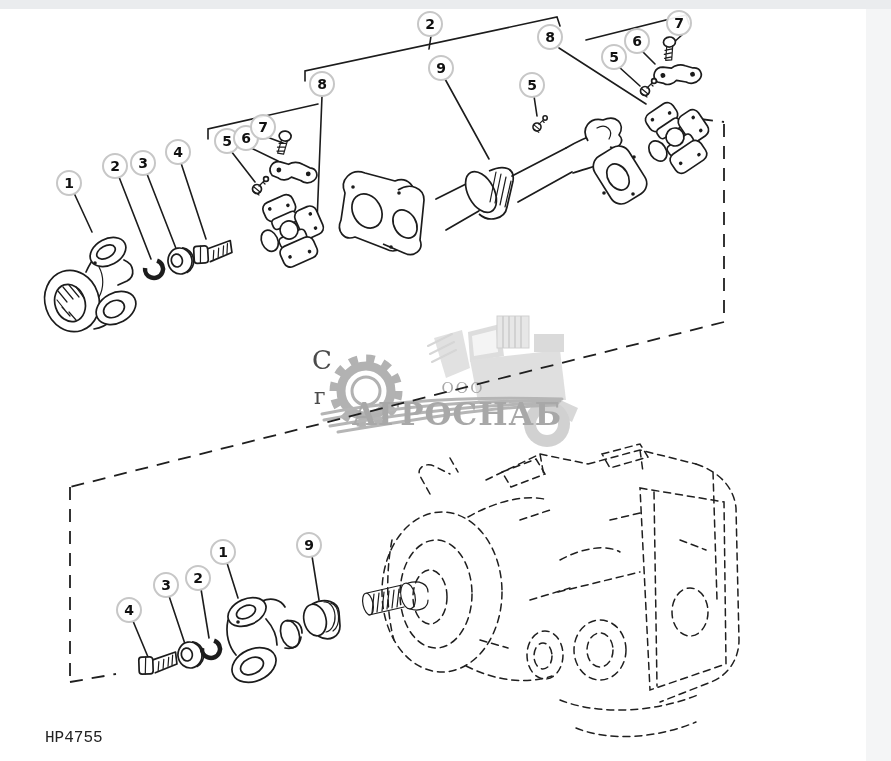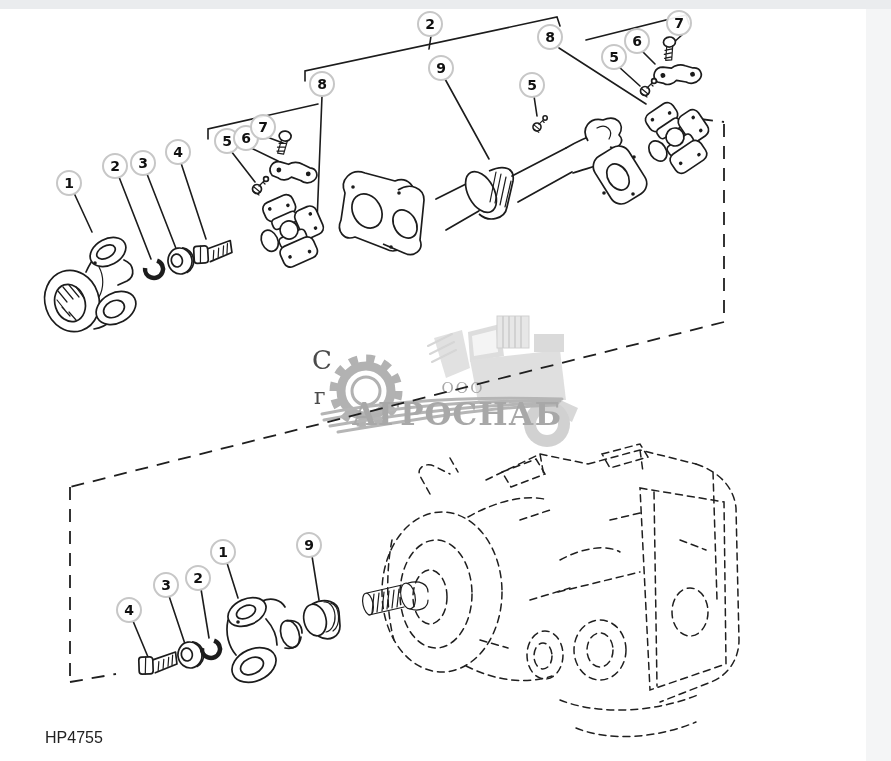--- a/index.html
+++ b/index.html
@@ -19,21 +19,21 @@
   
   .wm-swoosh{fill:none;stroke:#b5b5b5;stroke-width:3;stroke-linecap:round;}
   .wm-text{font-family:"DejaVu Serif",serif;fill:#a8a8a8;}
   .frag{font-family:"DejaVu Serif",serif;fill:#4a4a4a;}
   
   .balloon{position:absolute;width:26px;height:26px;border-radius:50%;
     border:2px solid #c7c7c7;background:rgba(255,255,255,.92);box-sizing:border-box;
     display:flex;align-items:center;justify-content:center;
     color:#111;font-weight:bold;font-size:14px;line-height:1;cursor:pointer;}
   .drawing-code{position:absolute;left:45px;top:729px;
-    font-family:Liberation Sans, sans-serif;font-size:16px;color:#222;letter-spacing:0px;}
+    font-family:Liberation Mono, monospace;font-size:16px;color:#222;letter-spacing:0px;}
 </style>
 </head>
 <body>
 
 <div class="stage">
   <div class="right-band"></div>
   <div class="top-band"></div>
 
   <svg width="891" height="761" viewBox="0 0 891 761">
     <defs>

